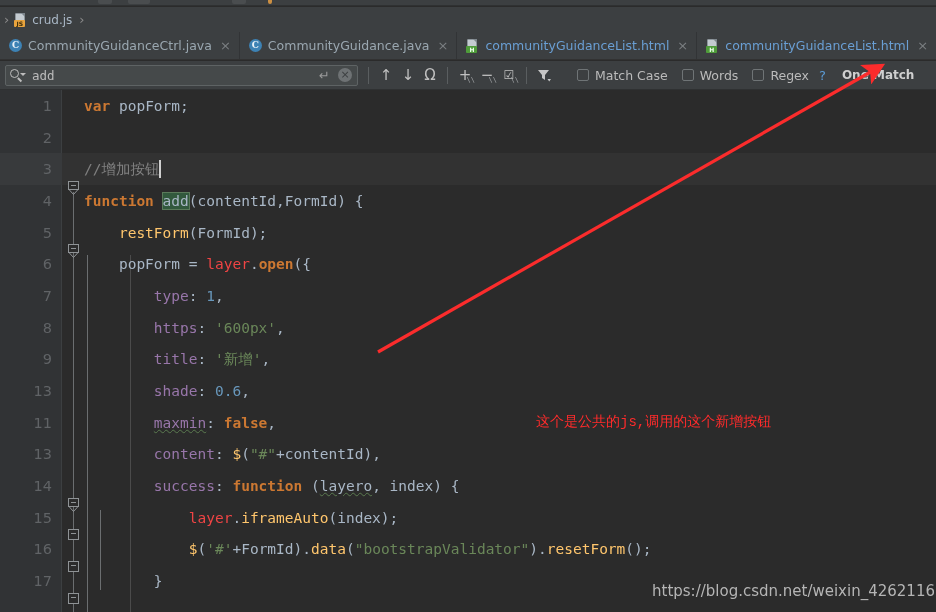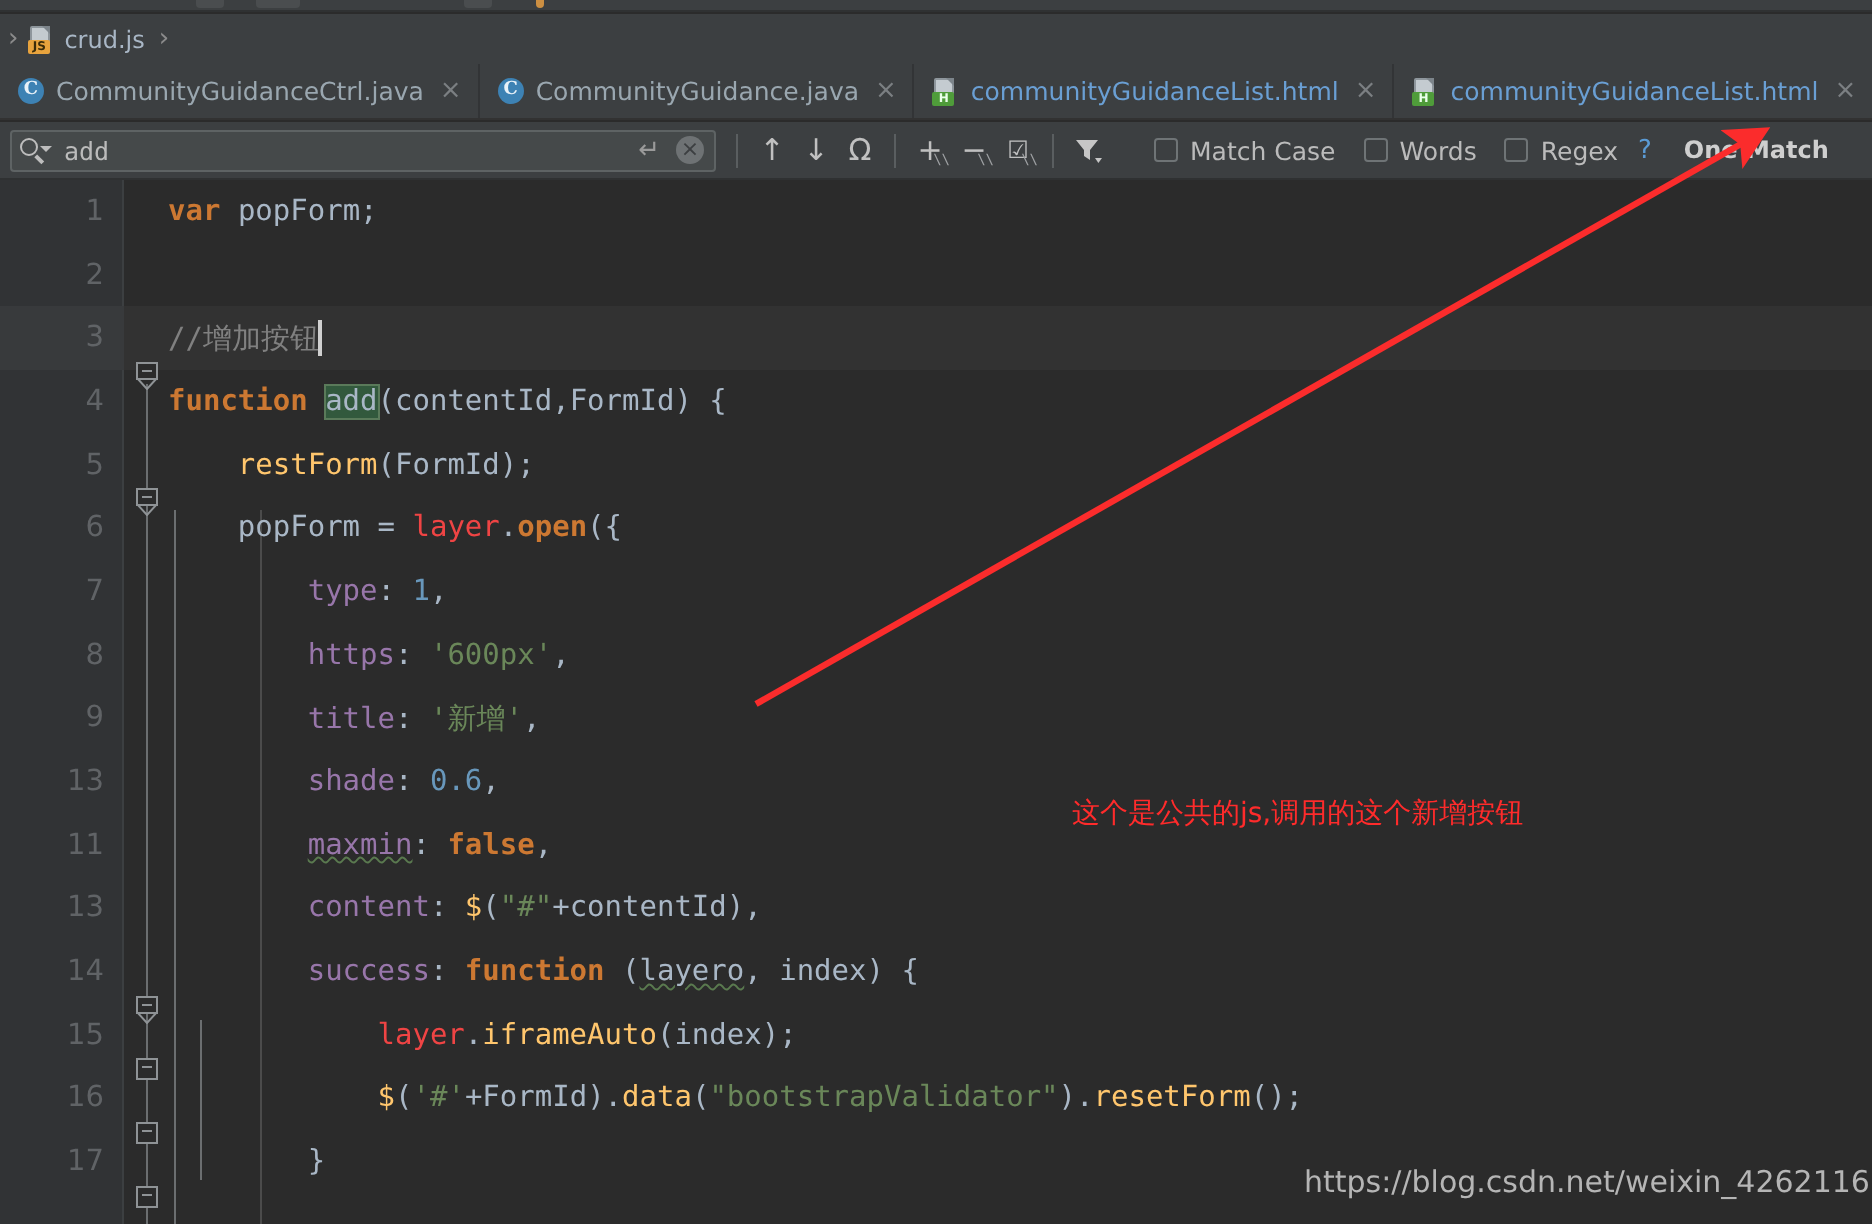--- a/index.html
+++ b/index.html
@@ -596,17 +596,17 @@
 
   <svg class="arrow-svg" viewBox="0 0 936 612">
     <defs>
       <marker id="ah" markerWidth="7" markerHeight="7" refX="3" refY="3.5" orient="auto">
         <path d="M0,0 L7,3.5 L0,7 L1.6,3.5 z" fill="#fb2c2c"></path>
       </marker>
     </defs>
     <line id="annot-arrow-line" x1="378" y1="352" x2="874" y2="70" stroke="#fb2c2c" stroke-width="3.2" marker-end="url(#ah)"></line>
   </svg>
 
-  <div class="annot-text" style="left:536px; top:398px;">这个是公共的js,调用的这个新增按钮</div>
+  <div class="annot-text" style="left:536px; top:413px;font-family:Liberation Mono, monospace;">这个是公共的js,调用的这个新增按钮</div>
 
   <div class="watermark" style="left:652px; top:582px;">https://blog.csdn.net/weixin_42621168</div>
 
 </div>
 
 </body></html>

